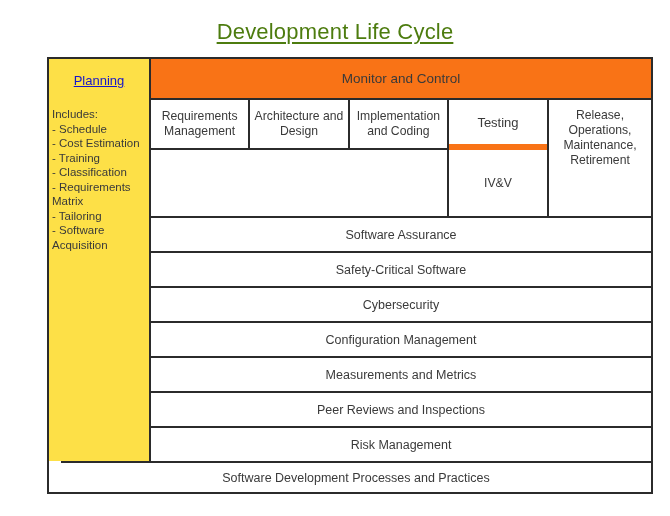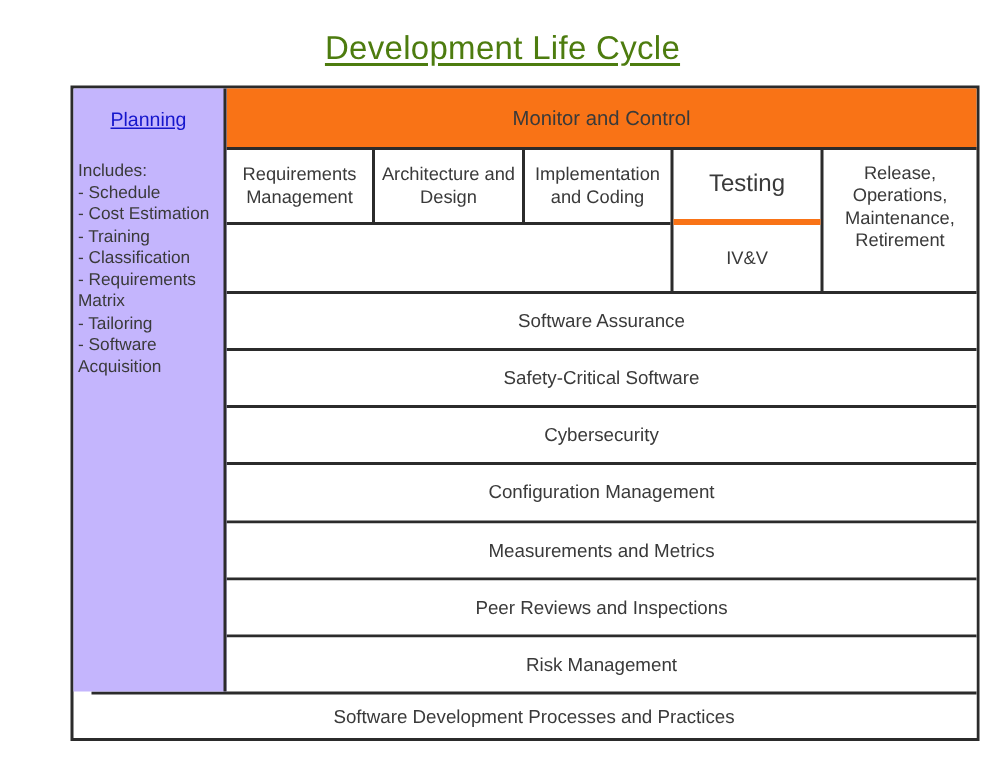--- a/index.html
+++ b/index.html
@@ -46,21 +46,21 @@
     display: flex;
     flex-direction: row;
     flex: 0 0 auto;
     height: 402px;
   }
 
   
   .sidebar {
     width: 102px;
     flex: 0 0 102px;
-    background: #c4b5fd;
+    background: #fde047;
     border-right: 2px solid #2b2b2b;
     box-sizing: border-box;
     padding: 0;
     position: relative;
   }
   .sidebar-link-wrap {
     text-align: center;
     padding: 12px 2px 0 2px;
   }
   .sidebar-link {
@@ -96,21 +96,21 @@
     justify-content: center;
     font-size: 13.5px;
     color: #3a3a3a;
     box-sizing: border-box;
   }
 
   .phase-grid {
     flex: 0 0 auto;
     display: flex;
     flex-direction: row;
-    height: 96px;
+    height: 118px;
     border-bottom: 2px solid #2b2b2b;
     box-sizing: border-box;
   }
   .phase-left {
     flex: 1 1 auto;
     display: flex;
     flex-direction: column;
     min-width: 0;
     border-right: 2px solid #2b2b2b;
     box-sizing: border-box;
@@ -143,25 +143,25 @@
 
   .phase-testing {
     flex: 0 0 100px;
     display: flex;
     flex-direction: column;
     border-right: 2px solid #2b2b2b;
     box-sizing: border-box;
   }
   .testing-top {
     flex: 0 0 50px;
-    border-bottom: 4px solid #f97316;
-    display: flex;
-    align-items: center;
-    justify-content: center;
-    font-size: 16px;
+    border-bottom: 6px solid #f97316;
+    display: flex;
+    align-items: center;
+    justify-content: center;
+    font-size: 13px;
     color: #3a3a3a;
     box-sizing: border-box;
   }
   .testing-bottom {
     flex: 1 1 auto;
     display: flex;
     align-items: center;
     justify-content: center;
     font-size: 12.2px;
     color: #3a3a3a;

